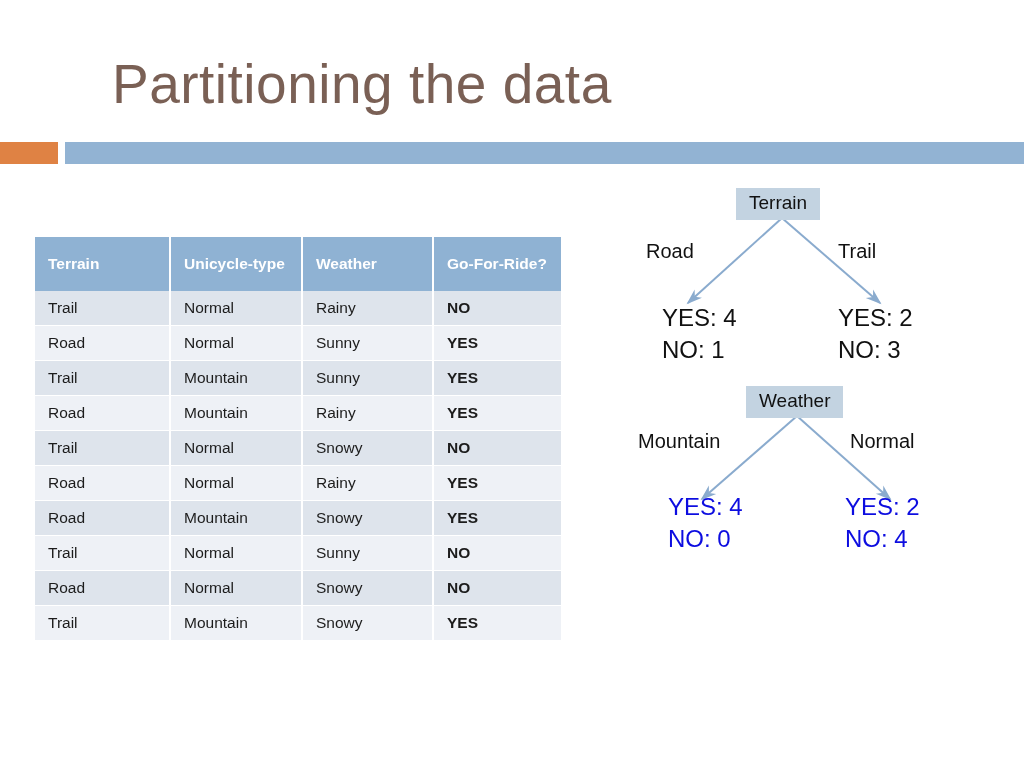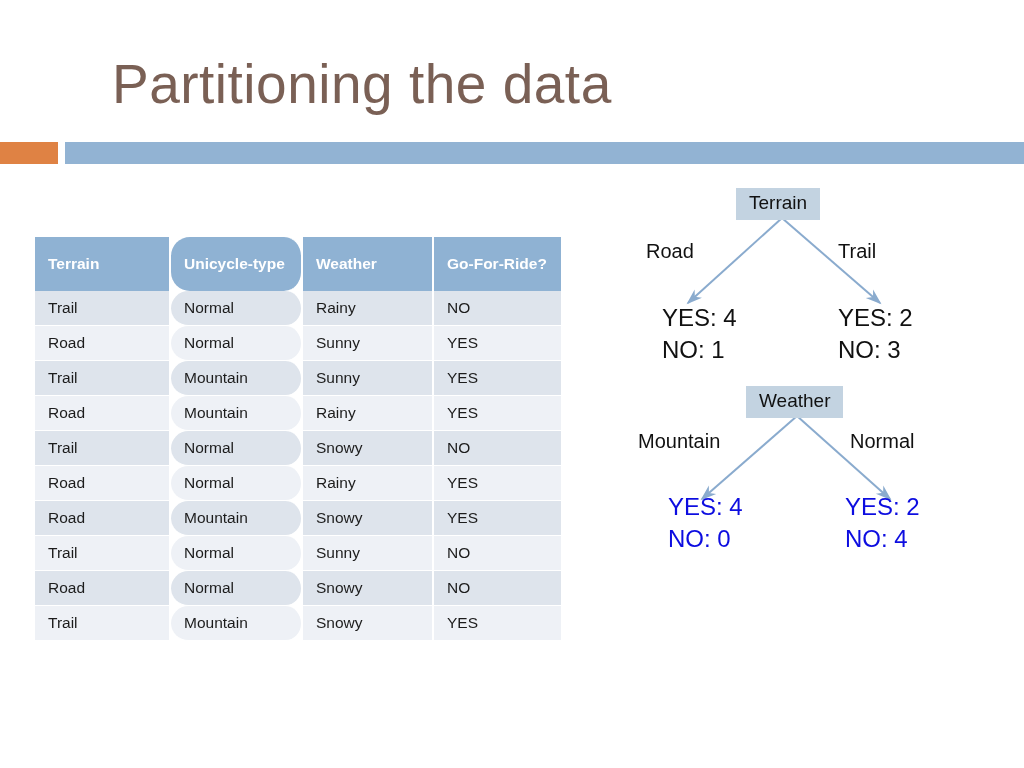--- a/index.html
+++ b/index.html
@@ -74,26 +74,26 @@
     vertical-align: middle;
   }
   #data-table th:last-child { border-right: none; }
   #data-table td {
     color: #1c1c1c;
     font-weight: normal;
     height: 34px;
     border-right: 2px solid #ffffff;
     border-bottom: 1px solid #ffffff;
   }
-  #data-table td:last-child { border-right: none; }
+  #data-table td:last-child { border-right: none; font-weight: bold; }
   #data-table tbody tr.row-odd td  { background: #dee4ec; }
   #data-table tbody tr.row-even td { background: #eef1f6; }
 
   .col-0 { width: 121px; }
-  .col-1 { width: 117px; border-radius: 19px; }
+  .col-1 { width: 117px; }
   .col-2 { width: 116px; }
   .col-3 { width: 114px; margin-left: 25px; }
 
   
   .tree {
     position: absolute;
     width: 360px;
     height: 190px;
   }
   #tree-terrain  { left: 630px; top: 188px; }

